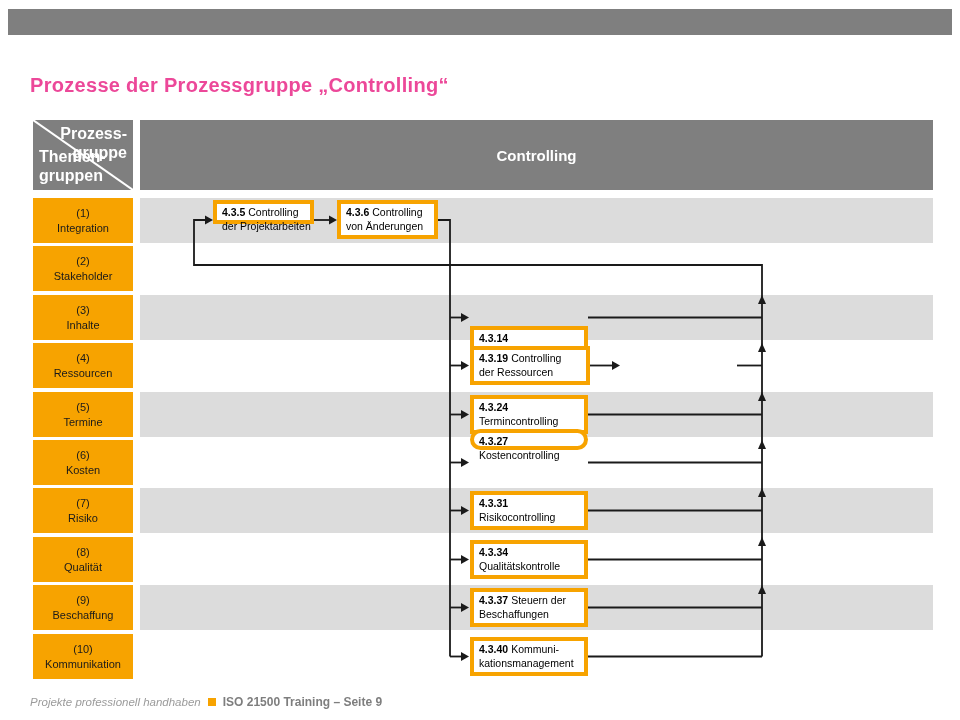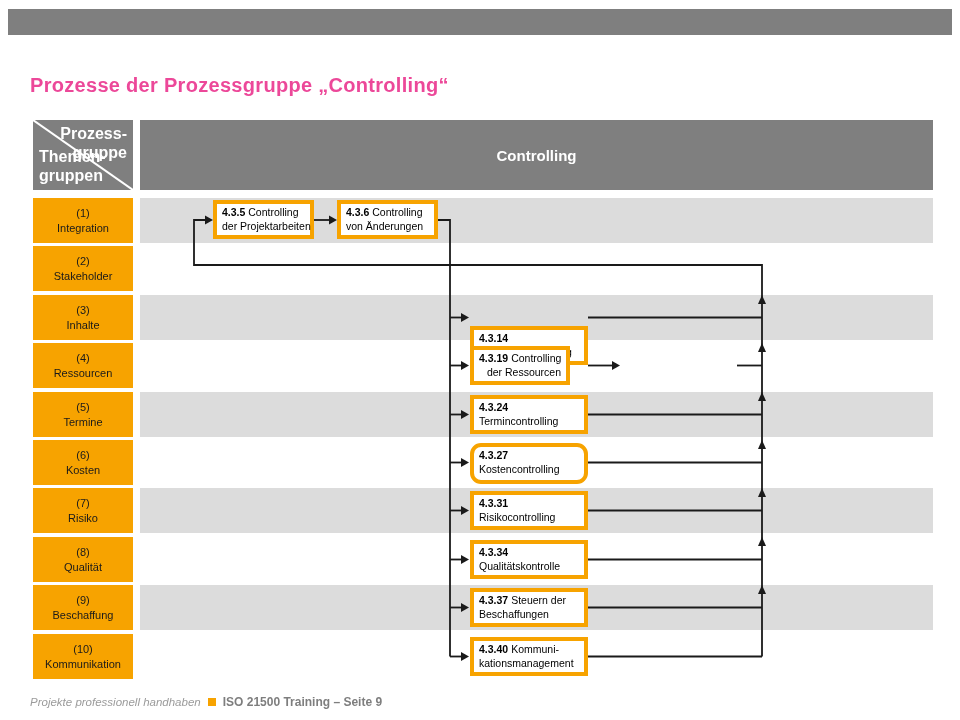--- a/index.html
+++ b/index.html
@@ -143,41 +143,41 @@
       <polygon points="758,304 766,304 762,295"></polygon>
       <polygon points="758,352 766,352 762,343"></polygon>
       <polygon points="758,401 766,401 762,392"></polygon>
       <polygon points="758,449 766,449 762,440"></polygon>
       <polygon points="758,497 766,497 762,488"></polygon>
       <polygon points="758,546 766,546 762,537"></polygon>
       <polygon points="758,594 766,594 762,585"></polygon>
     </g>
   </svg>
 
-  <div class="pbox" style="left:213px; top:200px; width:101px; height:39px;">
+  <div class="pbox" style="left:213px; top:200px; width:101px; height:24px;">
     <div><b>4.3.5</b> <span>Controlling</span></div>
     <div>der Projektarbeiten</div>
   </div>
   <div class="pbox" style="left:337px; top:200px; width:101px; height:39px;">
     <div><b>4.3.6</b> <span>Controlling</span></div>
     <div>von Änderungen</div>
   </div>
   <div class="pbox" style="left:470px; top:298px; width:118px; height:39px;margin-top:28px;">
     <div><b>4.3.14</b> <span></span></div>
     <div>Leistungscontrolling</div>
   </div>
-  <div class="pbox" style="left:470px; top:346px; width:100px; height:39px;text-align:right;">
+  <div class="pbox" style="left:470px; top:346px; width:120px; height:39px;">
     <div><b>4.3.19</b> <span>Controlling</span></div>
     <div>der Ressourcen</div>
   </div>
   <div class="pbox" style="left:470px; top:395px; width:118px; height:39px;">
     <div><b>4.3.24</b> <span></span></div>
     <div>Termincontrolling</div>
   </div>
-  <div class="pbox" style="left:470px; top:443px; width:118px; height:41px;border-radius:11px;">
+  <div class="pbox" style="left:470px; top:429px; width:118px; height:21px;border-radius:11px;">
     <div><b>4.3.27</b> <span></span></div>
     <div>Kostencontrolling</div>
   </div>
   <div class="pbox" style="left:470px; top:491px; width:118px; height:39px;">
     <div><b>4.3.31</b> <span></span></div>
     <div>Risikocontrolling</div>
   </div>
   <div class="pbox" style="left:470px; top:540px; width:118px; height:39px;">
     <div><b>4.3.34</b> <span></span></div>
     <div>Qualitätskontrolle</div>

